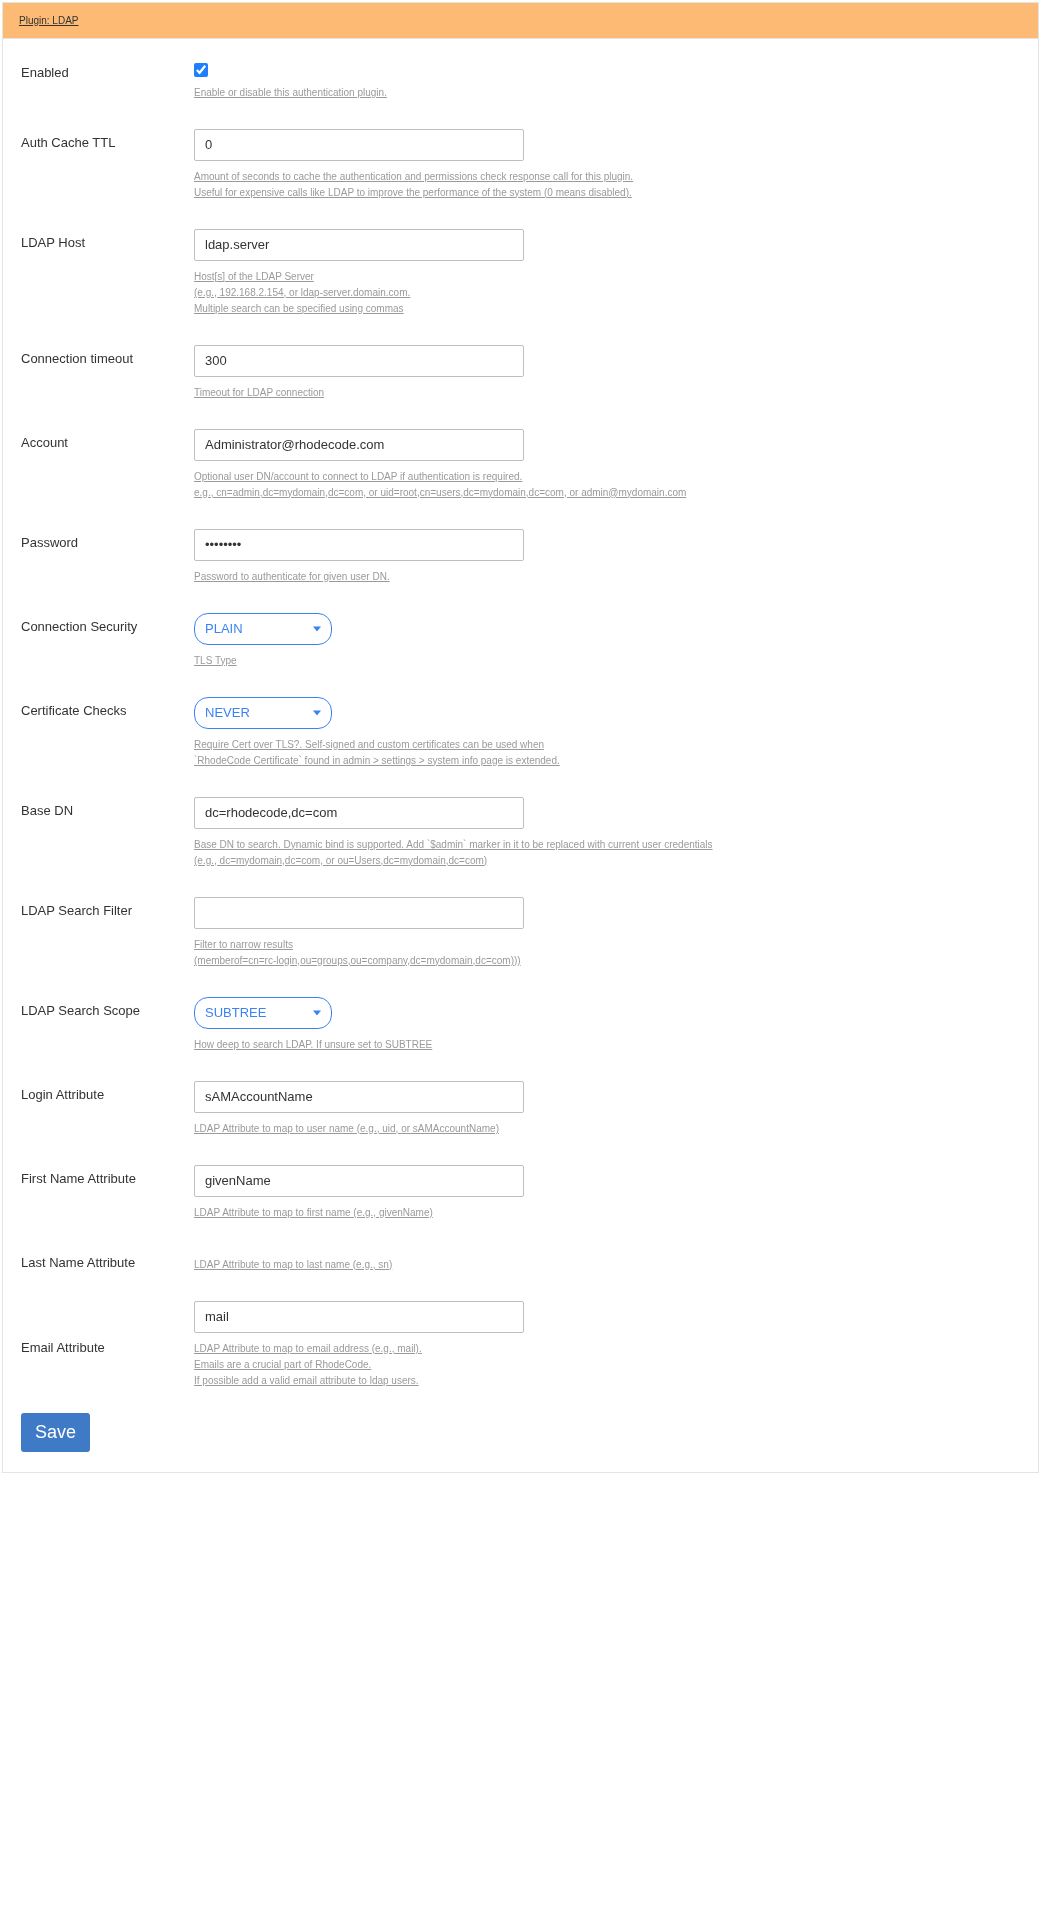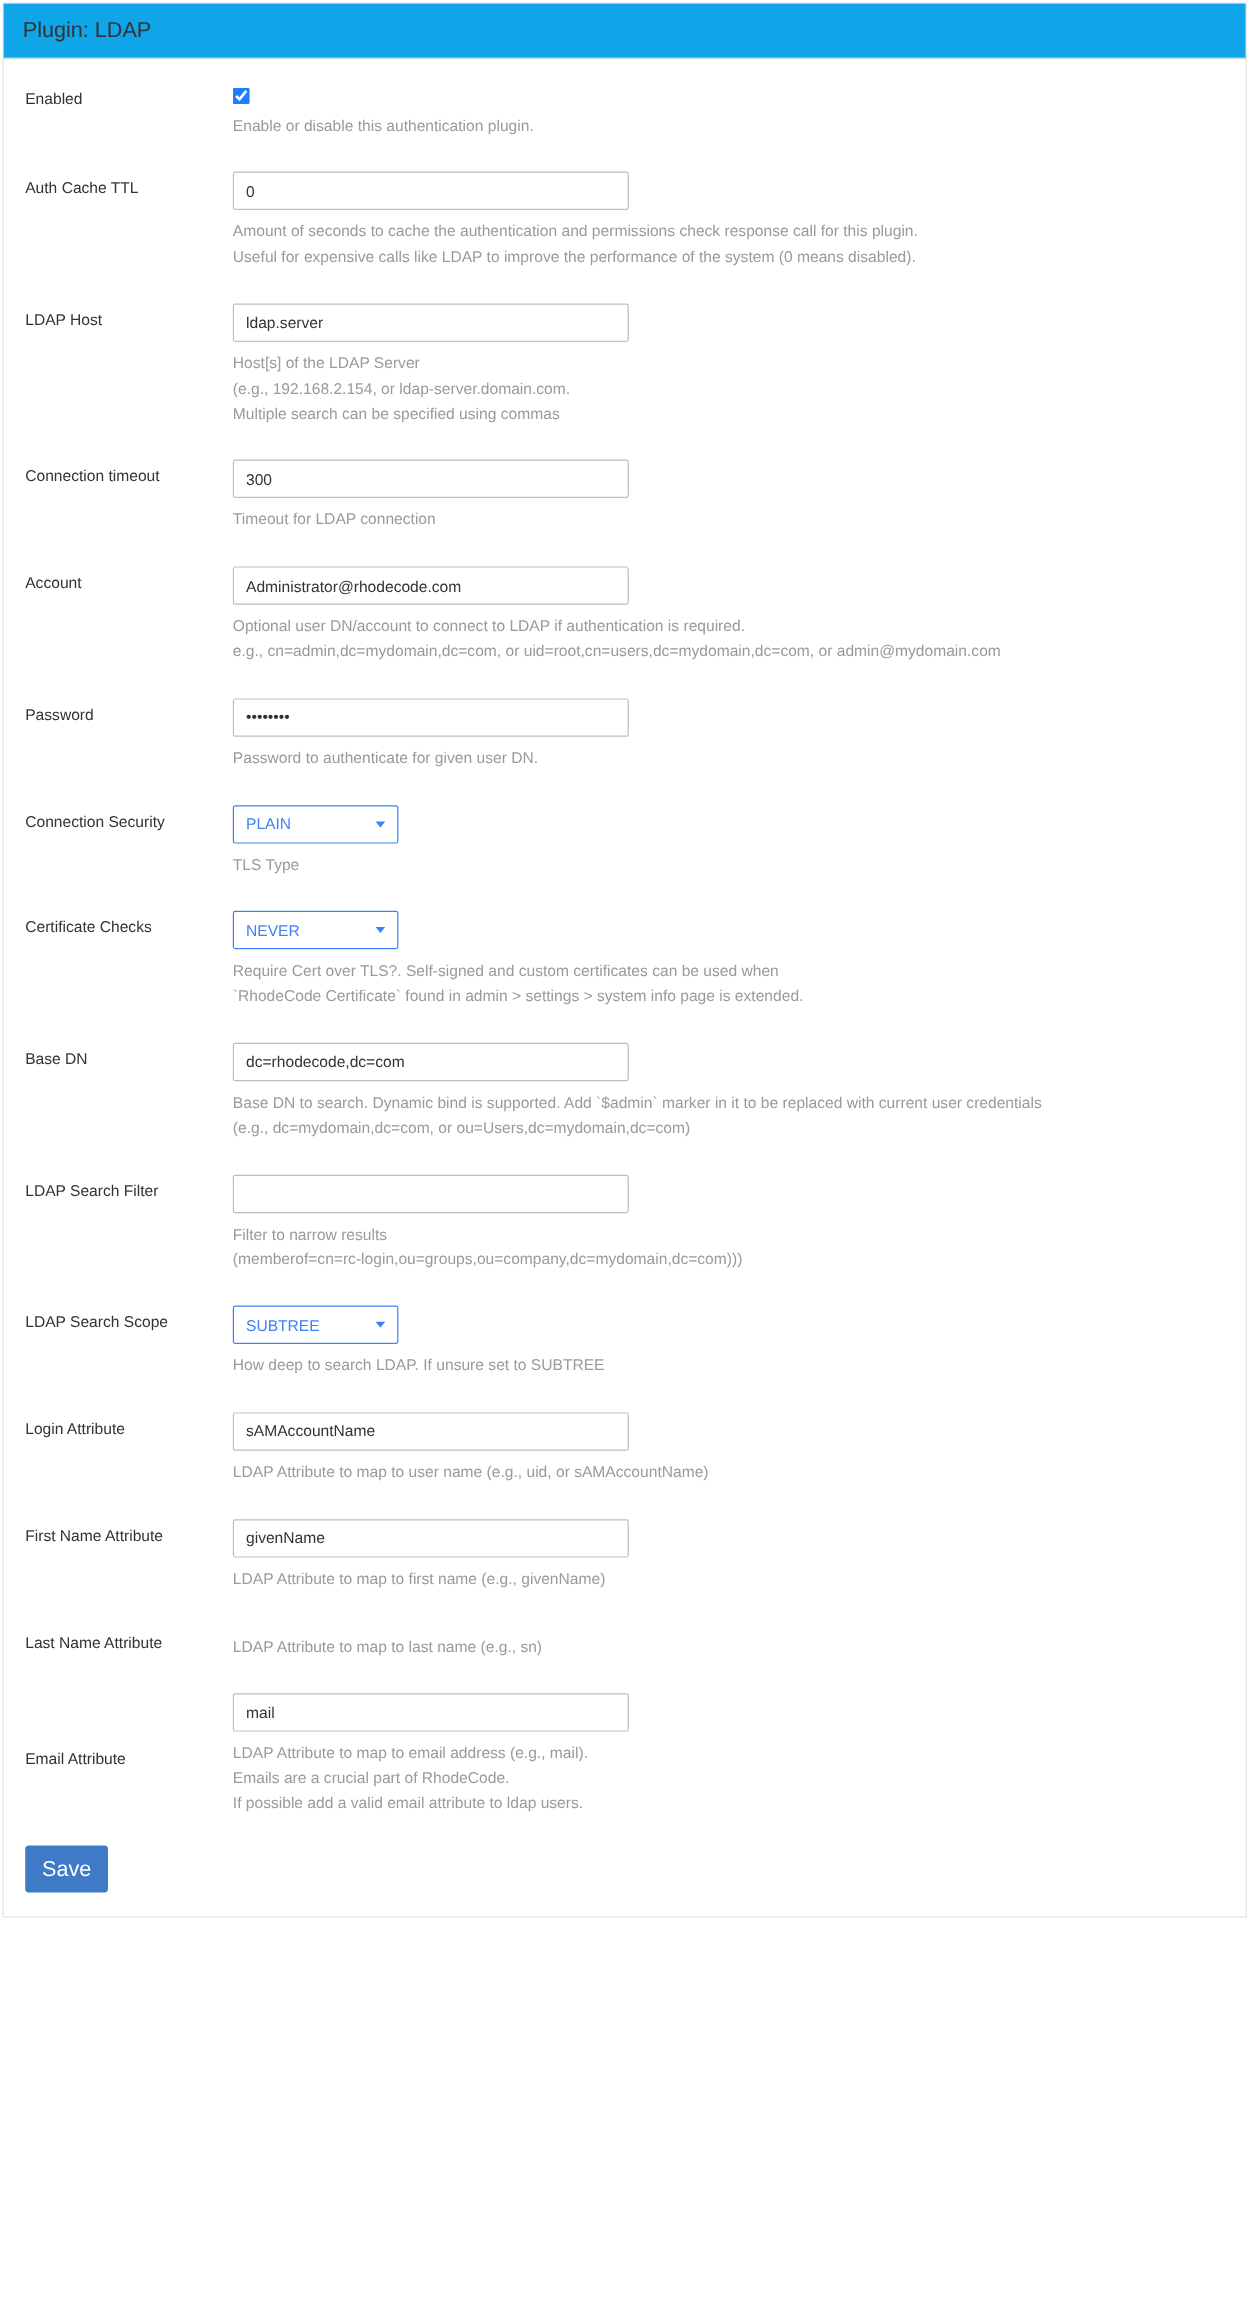--- a/index.html
+++ b/index.html
@@ -10,25 +10,26 @@
     font-size: 13px;
     color: #333;
     background: #fff;
   }
   .panel {
     border: 1px solid #e4e4e4;
     margin: 2px;
     width: 1037px;
   }
   .panel-header {
-    background: #0ea5e9;
+    background: #fdba74;
     padding: 12px 16px;
-    font-size: 18px;
+    font-size: 10px;
     color: #333;
     border-bottom: 1px solid #e4e4e4;
+    text-decoration: underline;
   }
   .panel-body {
     padding: 20px 18px;
   }
   .form-row {
     display: flex;
     align-items: flex-start;
     margin-bottom: 28px;
   }
   .form-row:last-of-type { margin-bottom: 18px; align-items: center; }
@@ -52,21 +53,21 @@
     font-size: 13px;
     color: #333;
     font-family: inherit;
     background: #fff;
   }
   .select-wrap {
     position: relative;
     width: 138px;
     height: 32px;
     border: 1px solid #3b82f6;
-    border-radius: 2px;
+    border-radius: 14px;
     background: #fff;
     display: flex;
     align-items: center;
     padding: 0 28px 0 10px;
     cursor: pointer;
   }
   .select-value {
     color: #3b82f6;
     font-size: 13px;
     font-weight: 500;
@@ -76,23 +77,24 @@
     right: 10px;
     top: 50%;
     transform: translateY(-50%);
     width: 0; height: 0;
     border-left: 4px solid transparent;
     border-right: 4px solid transparent;
     border-top: 5px solid #3b82f6;
   }
   .help {
     color: #9a9a9a;
-    font-size: 13px;
+    font-size: 10px;
     line-height: 1.6;
     margin-top: 8px;
+    text-decoration: underline;
   }
   .help-line { display: block; }
   .checkbox {
     width: 14px;
     height: 14px;
     accent-color: #1f7eff;
     margin: 0;
     vertical-align: middle;
   }
   .checkbox-row .field-col { padding-top: 2px; }

